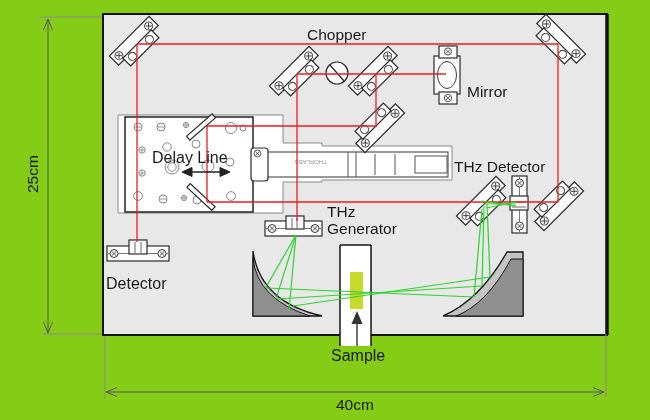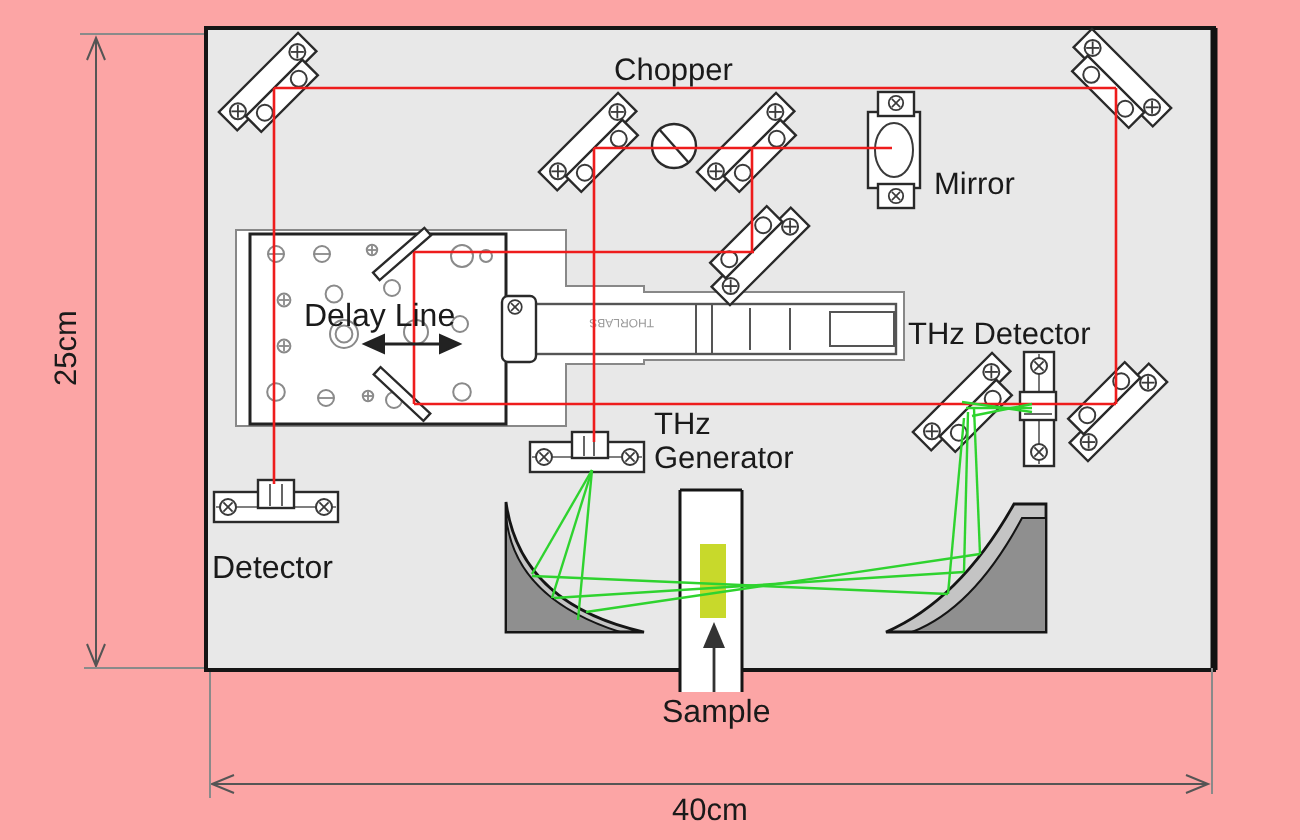--- a/index.html
+++ b/index.html
@@ -1,16 +1,16 @@
 <!DOCTYPE html>
 <html style="--beam-red: #ee1c1c; --beam-green: #2fd32f; --sample-fill: #c8d92b; --board-fill: #e8e8e8; --mirror-dark: #8f8f8f; --mirror-light: #c4c4c4;"><head>
 <meta charset="utf-8">
 <style>
   html,body{margin:0;padding:0;background:#fff;}
-  .stage-wrap{width:650px;height:420px;position:relative;background:#fca5a5;
+  .stage-wrap{width:650px;height:420px;position:relative;background:#84cc16;
     font-family:"Liberation Sans", sans-serif;}
   svg{display:block;}
   text{font-family:"Liberation Sans", sans-serif;fill:#1a1a1a;}
   .mw{fill:#fff;stroke:#2a2a2a;stroke-width:1.2;}
   .mc{fill:#fff;stroke:#3a3a3a;stroke-width:1;}
   .screw circle{fill:#fff;stroke:#3a3a3a;stroke-width:1;}
   .screw line{stroke:#3a3a3a;stroke-width:0.9;}
   .hole{fill:none;stroke:#8a8a8a;stroke-width:1;}
   .holemark{stroke:#8a8a8a;stroke-width:0.9;}
   .beam-red{stroke:var(--beam-red,#ee1c1c);stroke-width:1.3;fill:none;}

